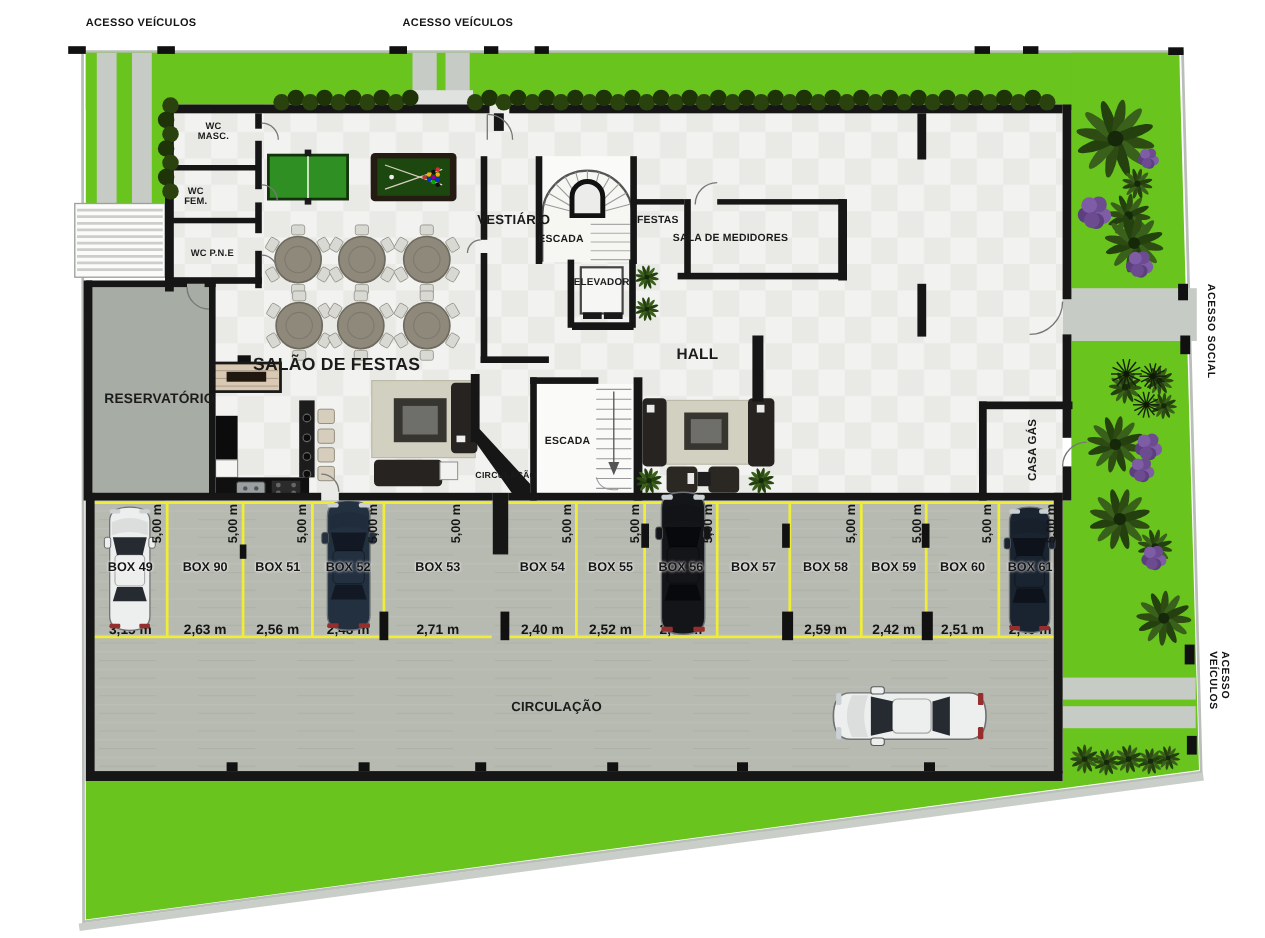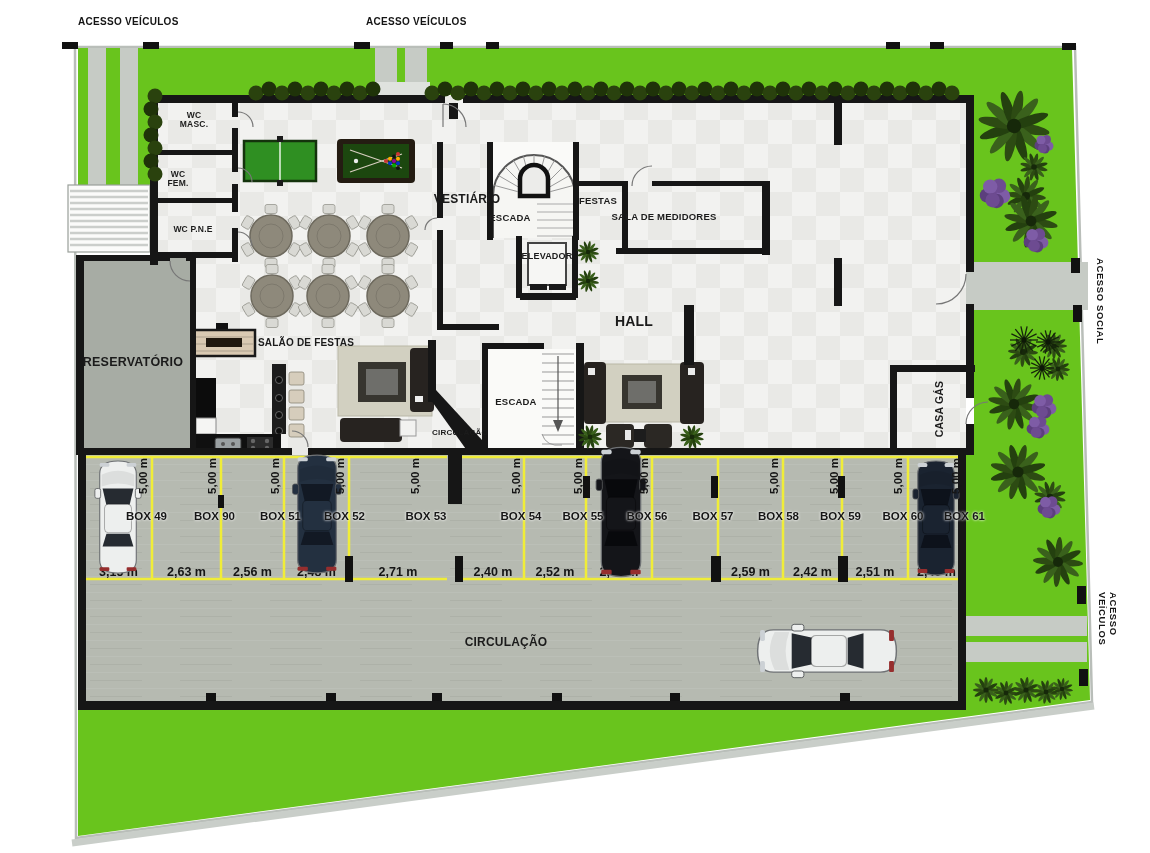--- a/index.html
+++ b/index.html
@@ -6,21 +6,21 @@
   #stage{position:relative;width:1150px;height:853px;overflow:hidden;background:#fff;}
   #base-svg{position:absolute;left:0;top:0;z-index:1;}
   #cars-svg{position:absolute;left:0;top:0;z-index:3;pointer-events:none;}
   #labels{position:absolute;left:0;top:0;width:1150px;height:672px;z-index:4;pointer-events:none;}
   .lbl{position:absolute;transform:translate(-50%,-50%);color:#1b1b1b;font-weight:bold;
        white-space:pre-line;text-align:center;letter-spacing:.2px;line-height:1.1;}
   .lbl.rot{transform:translate(-50%,-50%) rotate(-90deg);}
   .toplab{position:absolute;font-weight:bold;font-size:10px;color:#141414;letter-spacing:.3px;}
   .vlab{position:absolute;writing-mode:vertical-rl;font-weight:bold;font-size:9.5px;color:#141414;letter-spacing:.6px;}
   .boxlbl{position:absolute;transform:translate(-50%,-50%);font-weight:bold;font-size:11.5px;color:#161616;
-          white-space:nowrap;text-shadow:0 0 3px rgba(255,255,255,.85),0 0 2px rgba(255,255,255,.7);margin-left:28px;}
+          white-space:nowrap;text-shadow:0 0 3px rgba(255,255,255,.85),0 0 2px rgba(255,255,255,.7);}
   .deplbl{position:absolute;transform:translate(-50%,-50%) rotate(-90deg);font-weight:bold;font-size:11.5px;
           color:#161616;white-space:nowrap;}
   svg text{font-family:"Liberation Sans",sans-serif;}
 </style>
 </head>
 <body>
 
 <div id="stage">
 
 <svg id="base-svg" width="1150" height="853" viewBox="0 0 1150 853">
@@ -943,22 +943,22 @@
 MASC.</div>
   <div class="lbl" style="left:178px;top:179px;font-size:8.5px">WC
 FEM.</div>
   <div class="lbl" style="left:193px;top:230px;font-size:8.5px">WC P.N.E</div>
   <div class="lbl" style="left:467px;top:200px;font-size:12px">VESTIÁRIO</div>
   <div class="lbl" style="left:510px;top:218px;font-size:9.5px">ESCADA</div>
   <div class="lbl" style="left:598px;top:201px;font-size:9.5px">FESTAS</div>
   <div class="lbl" style="left:547px;top:257px;font-size:9px">ELEVADOR</div>
   <div class="lbl" style="left:664px;top:217px;font-size:9.5px">SALA DE MEDIDORES</div>
   <div class="lbl" style="left:634px;top:322px;font-size:14px">HALL</div>
-  <div class="lbl" style="left:306px;top:342px;font-size:10px">SALÃO DE FESTAS</div>
-  <div class="lbl" style="left:133px;top:363px;font-size:12.5px">RESERVATÓRIO</div>
+  <div class="lbl" style="left:306px;top:332px;font-size:16px">SALÃO DE FESTAS</div>
+  <div class="lbl" style="left:145px;top:363px;font-size:12.5px">RESERVATÓRIO</div>
   <div class="lbl" style="left:516px;top:402px;font-size:9.5px">ESCADA</div>
   <div class="lbl" style="left:460px;top:433px;font-size:8px">CIRCULAÇÃO</div>
   <div class="lbl" style="left:506px;top:643px;font-size:12px">CIRCULAÇÃO</div>
   <div class="lbl rot" style="left:940px;top:409px;font-size:10.5px">CASA GÁS</div>
 <div class="boxlbl" style="left:118.5px;top:516px">BOX 49</div>
       <div class="deplbl" style="left:143px;top:476px">5,00 m</div>
       <div class="boxlbl" style="left:186.5px;top:516px">BOX 90</div>
       <div class="deplbl" style="left:212px;top:476px">5,00 m</div>
       <div class="boxlbl" style="left:252.5px;top:516px">BOX 51</div>
       <div class="deplbl" style="left:275px;top:476px">5,00 m</div>

